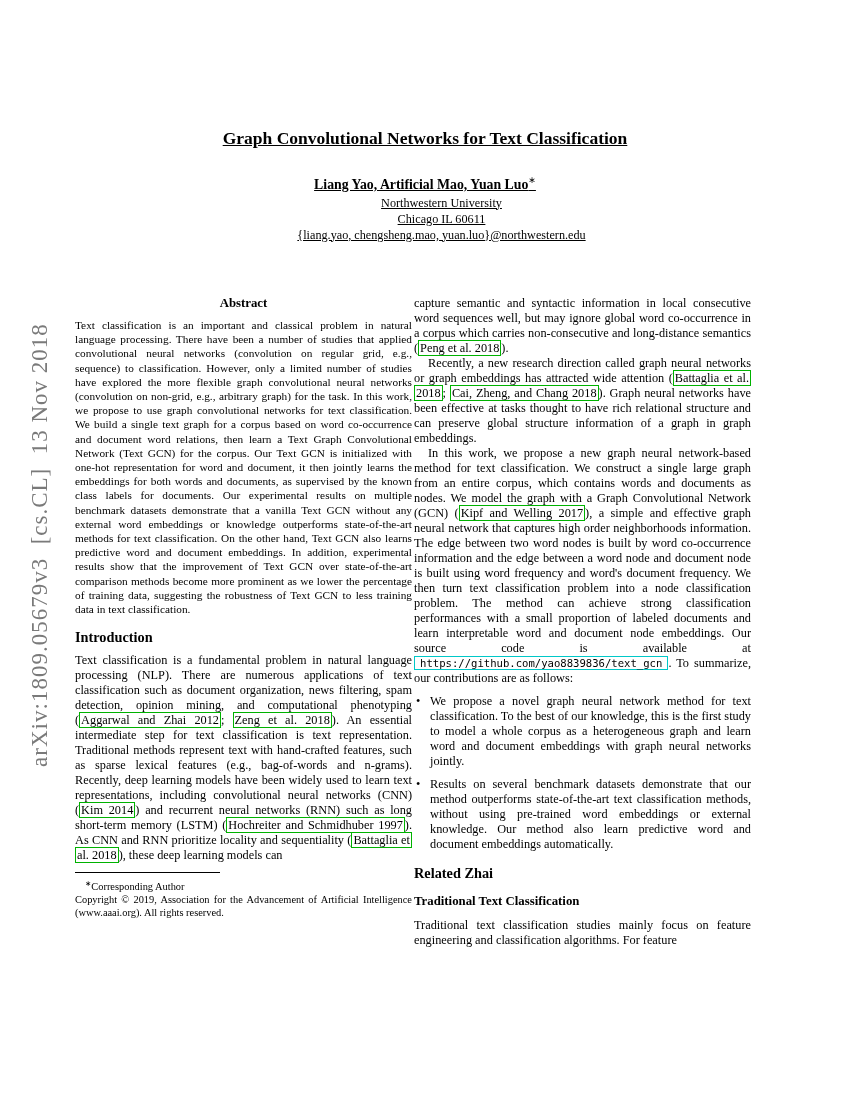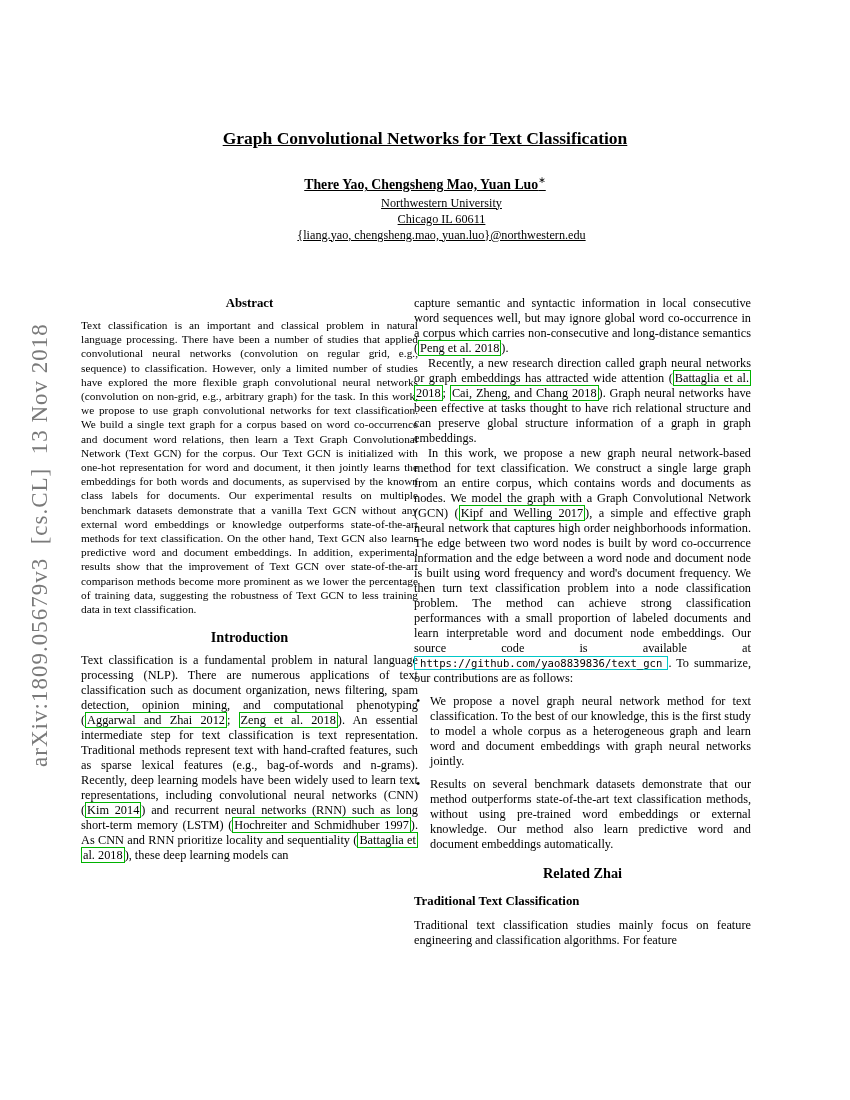--- a/index.html
+++ b/index.html
@@ -24,28 +24,28 @@
   
   .header { position:absolute; top:128px; left:0; width:100%; text-align:center;text-decoration:underline; }
   .title  { font-size:17.5px; font-weight:bold; }
   .authors{ margin-top:26px; font-size:13.8px; font-weight:bold; }
   .authors sup { font-size:9px; font-weight:normal; }
   .affil, .email { font-size:12.2px; line-height:16px;padding-left:33px; }
   .affil-first { margin-top:2px; }
 
   
   .col { position:absolute; top:296px; width:337px; font-size:12.3px; line-height:15px; text-align:justify; }
-  .col-left  { left:81px; }
+  .col-left  { left:75px; }
   .col-right { left:414px; }
   .col p { margin:0; }
 
   .abs-heading { text-align:center; font-weight:bold; font-size:12.8px; margin-bottom:7px; }
   .abs-text    { margin:0 13px; font-size:11.3px; line-height:14.2px; }
 
-  .sec-heading { text-align:center; font-weight:bold; font-size:14.3px; margin-top:14px; margin-bottom:8px; }
+  .sec-heading { font-weight:bold; font-size:14.3px; margin-top:14px; margin-bottom:8px; }
   .subsec-heading { text-align:left; font-weight:bold; font-size:12.8px; margin-top:13px; margin-bottom:9px; }
 
   .indent { text-indent:14px; }
 
   
   .cite {
     border:1px solid var(--cite-border,#00b200);
     padding:0 1px;
     -webkit-box-decoration-break:clone; box-decoration-break:clone;
   }
@@ -70,33 +70,38 @@
 </style>
 </head>
 <body>
 
 <div class="page">
 
   <div class="watermark">arXiv:1809.05679v3  [cs.CL]  13 Nov 2018</div>
 
   <div class="header">
     <div class="title">Graph Convolutional Networks for Text Classification</div>
-    <div class="authors"><span>There Yao, Chengsheng Mao, Yuan Luo</span><sup>∗</sup></div>
+    <div class="authors"><span>Liang Yao, Artificial Mao, Yuan Luo</span><sup>∗</sup></div>
     <div class="affil affil-first">Northwestern University</div>
     <div class="affil">Chicago IL 60611</div>
     <div class="email">{liang.yao, chengsheng.mao, yuan.luo}@northwestern.edu</div>
   </div>
 
   <div class="col col-left">
     <div class="abs-heading">Abstract</div>
     <p class="abs-text">Text classification is an important and classical problem in natural language processing. There have been a number of studies that applied convolutional neural networks (convolution on regular grid, e.g., sequence) to classification. However, only a limited number of studies have explored the more flexible graph convolutional neural networks (convolution on non-grid, e.g., arbitrary graph) for the task. In this work, we propose to use graph convolutional networks for text classification. We build a single text graph for a corpus based on word co-occurrence and document word relations, then learn a Text Graph Convolutional Network (Text GCN) for the corpus. Our Text GCN is initialized with one-hot representation for word and document, it then jointly learns the embeddings for both words and documents, as supervised by the known class labels for documents. Our experimental results on multiple benchmark datasets demonstrate that a vanilla Text GCN without any external word embeddings or knowledge outperforms state-of-the-art methods for text classification. On the other hand, Text GCN also learns predictive word and document embeddings. In addition, experimental results show that the improvement of Text GCN over state-of-the-art comparison methods become more prominent as we lower the percentage of training data, suggesting the robustness of Text GCN to less training data in text classification.</p>
 
     <div class="sec-heading">Introduction</div>
     <p><span class="txt">Text classification is a fundamental problem in natural language processing (NLP). There are numerous applications of text classification such as document organization, news filtering, spam detection, opinion mining, and computational phenotyping (</span><span class="cite">Aggarwal and Zhai 2012</span><span class="txt">; </span><span class="cite">Zeng et al. 2018</span><span class="txt">). An essential intermediate step for text classification is text representation. Traditional methods represent text with hand-crafted features, such as sparse lexical features (e.g., bag-of-words and n-grams). Recently, deep learning models have been widely used to learn text representations, including convolutional neural networks (CNN) (</span><span class="cite">Kim 2014</span><span class="txt">) and recurrent neural networks (RNN) such as long short-term memory (LSTM) (</span><span class="cite">Hochreiter and Schmidhuber 1997</span><span class="txt">). As CNN and RNN prioritize locality and sequentiality (</span><span class="cite">Battaglia et al. 2018</span><span class="txt">), these deep learning models can</span></p>
 
+    <div class="footnote">
+      <div class="footnote-rule"></div>
+      <p class="fn-line1"><sup>∗</sup><span>Corresponding Author</span></p>
+      <p>Copyright © 2019, Association for the Advancement of Artificial Intelligence (www.aaai.org). All rights reserved.</p>
+    </div>
   </div>
 
   <div class="col col-right">
     <p><span class="txt">capture semantic and syntactic information in local consecutive word sequences well, but may ignore global word co-occurrence in a corpus which carries non-consecutive and long-distance semantics (</span><span class="cite">Peng et al. 2018</span><span class="txt">).</span></p>
     <p class="indent"><span class="txt">Recently, a new research direction called graph neural networks or graph embeddings has attracted wide attention (</span><span class="cite">Battaglia et al. 2018</span><span class="txt">; </span><span class="cite">Cai, Zheng, and Chang 2018</span><span class="txt">). Graph neural networks have been effective at tasks thought to have rich relational structure and can preserve global structure information of a graph in graph embeddings.</span></p>
     <p class="indent"><span class="txt">In this work, we propose a new graph neural network-based method for text classification. We construct a single large graph from an entire corpus, which contains words and documents as nodes. We model the graph with a Graph Convolutional Network (GCN) (</span><span class="cite">Kipf and Welling 2017</span><span class="txt">), a simple and effective graph neural network that captures high order neighborhoods information. The edge between two word nodes is built by word co-occurrence information and the edge between a word node and document node is built using word frequency and word's document frequency. We then turn text classification problem into a node classification problem. The method can achieve strong classification performances with a small proportion of labeled documents and learn interpretable word and document node embeddings. Our source code is available at </span><span class="url">https://github.com/yao8839836/text_gcn</span><span class="txt">. To summarize, our contributions are as follows:</span></p>
 
     <div class="bullets">
       <div class="bullet-item">
         <span class="bullet-marker">•</span>

